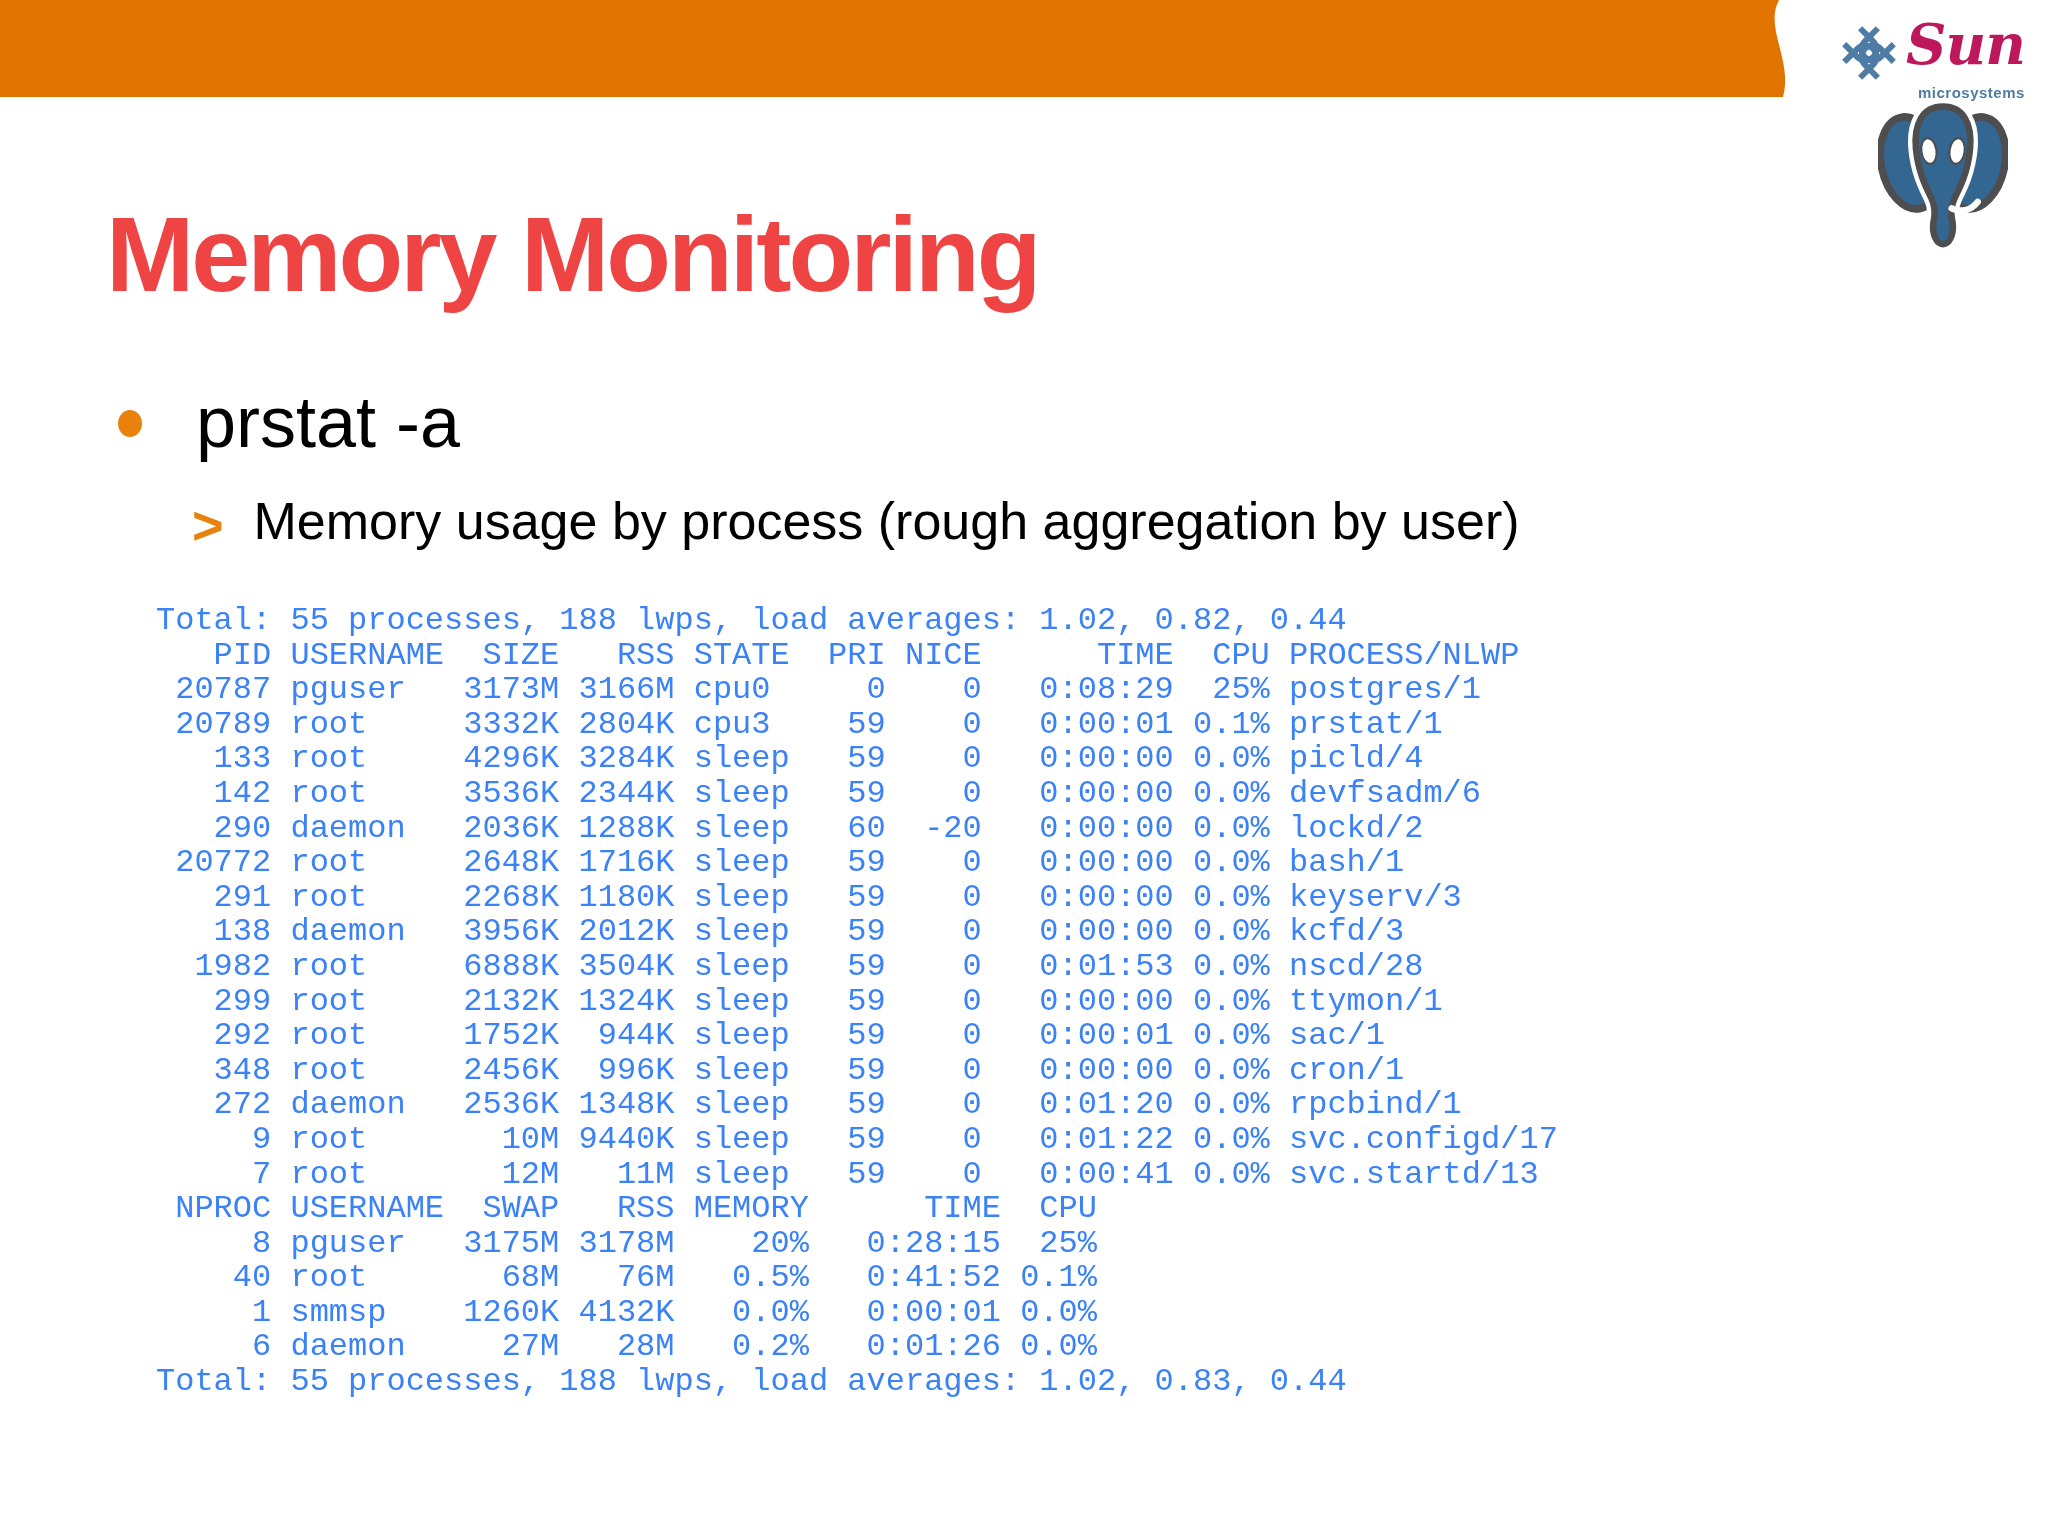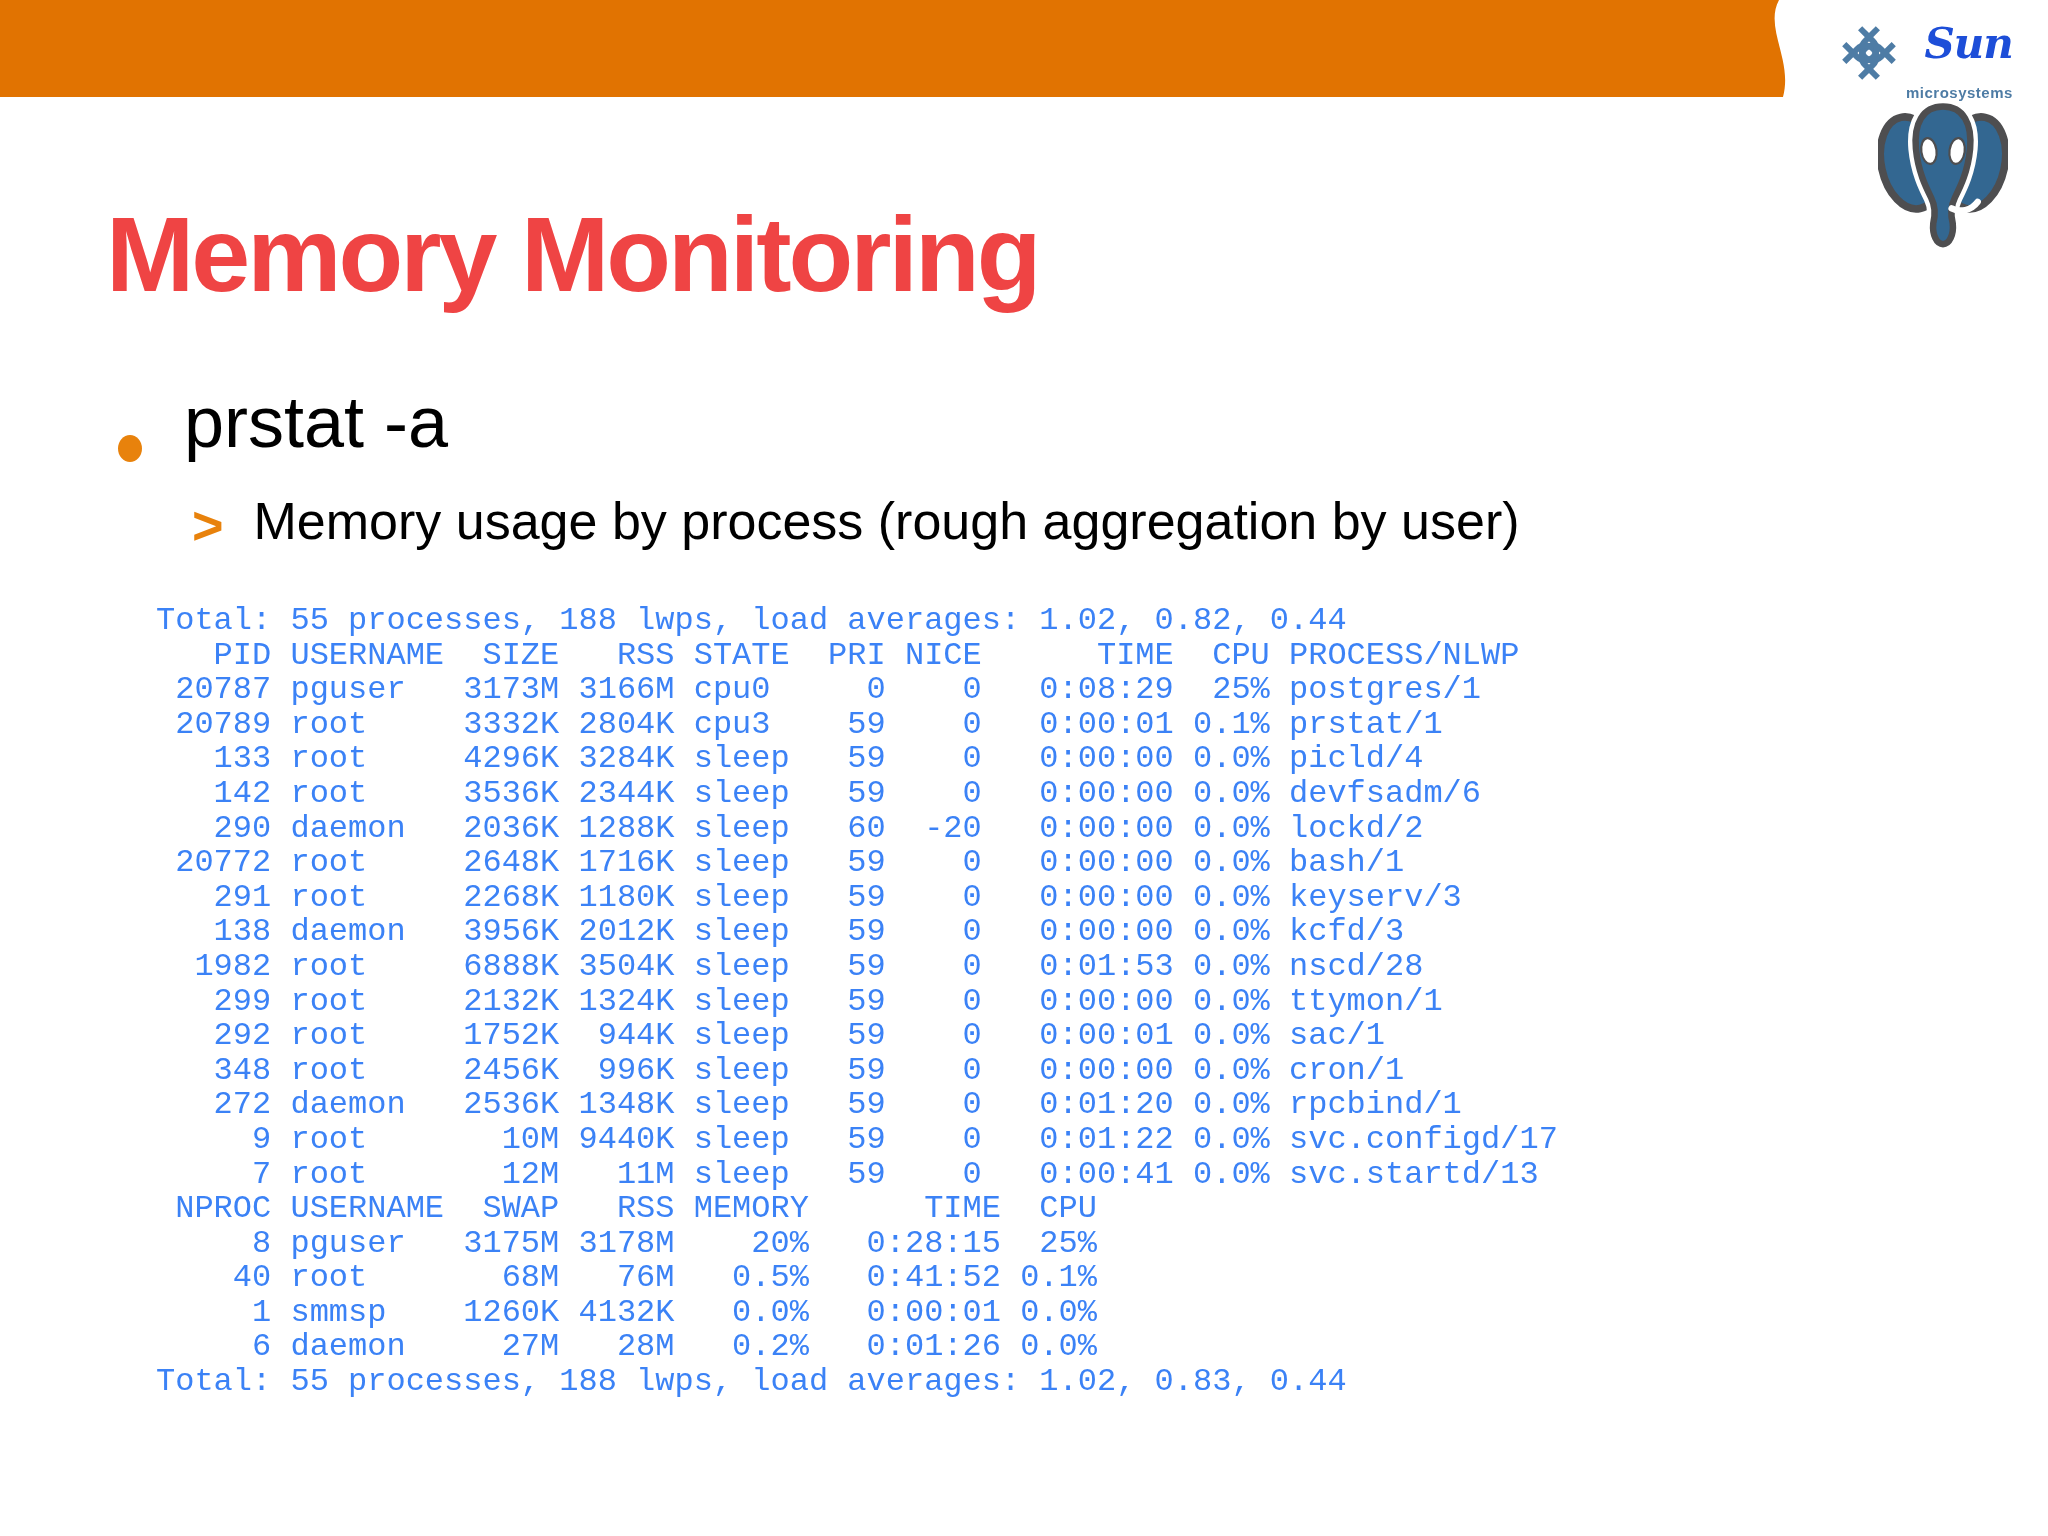--- a/index.html
+++ b/index.html
@@ -23,23 +23,23 @@
     left: 1836px;
     display: flex;
     align-items: flex-start;
   }
   .sun-diamond { display: block; margin-top: 4px; }
   .sun-wordmark { margin-left: 4px; display: flex; flex-direction: column; align-items: flex-end; }
   .sun-name {
     font-family: "DejaVu Serif", serif;
     font-style: italic;
     font-weight: bold;
-    font-size: 42px;
+    font-size: 56px;
     line-height: 56px;
-    color: #1d4ed8;
+    color: #be185d;
     letter-spacing: -1px;
   }
   .sun-tagline {
     font-family: "Liberation Sans", sans-serif;
     font-size: 15px;
     font-weight: bold;
     color: #4E7CA5;
     letter-spacing: 0.5px;
     margin-top: 12px;
   }
@@ -54,21 +54,21 @@
     top: 172px;
     font-size: 106px;
     font-weight: bold;
     letter-spacing: -3px;
     color: #ef4444;
     white-space: nowrap;
     margin-top: 22px;
   }
 
   
-  .bullet-row { position: absolute; left: 118px; top: 382px; display: flex; align-items: flex-end; }
+  .bullet-row { position: absolute; left: 118px; top: 382px; display: flex; align-items: flex-start; gap: 12px; }
   .bullet-dot {
     width: 24px; height: 27px;
     border-radius: 50%;
     background: #E8820C;
     margin-top: 28px;
     flex: 0 0 auto;
   }
   .bullet-text { margin-left: 42px; font-size: 72px; line-height: 80px; color: #000000; white-space: nowrap; }
 
   

